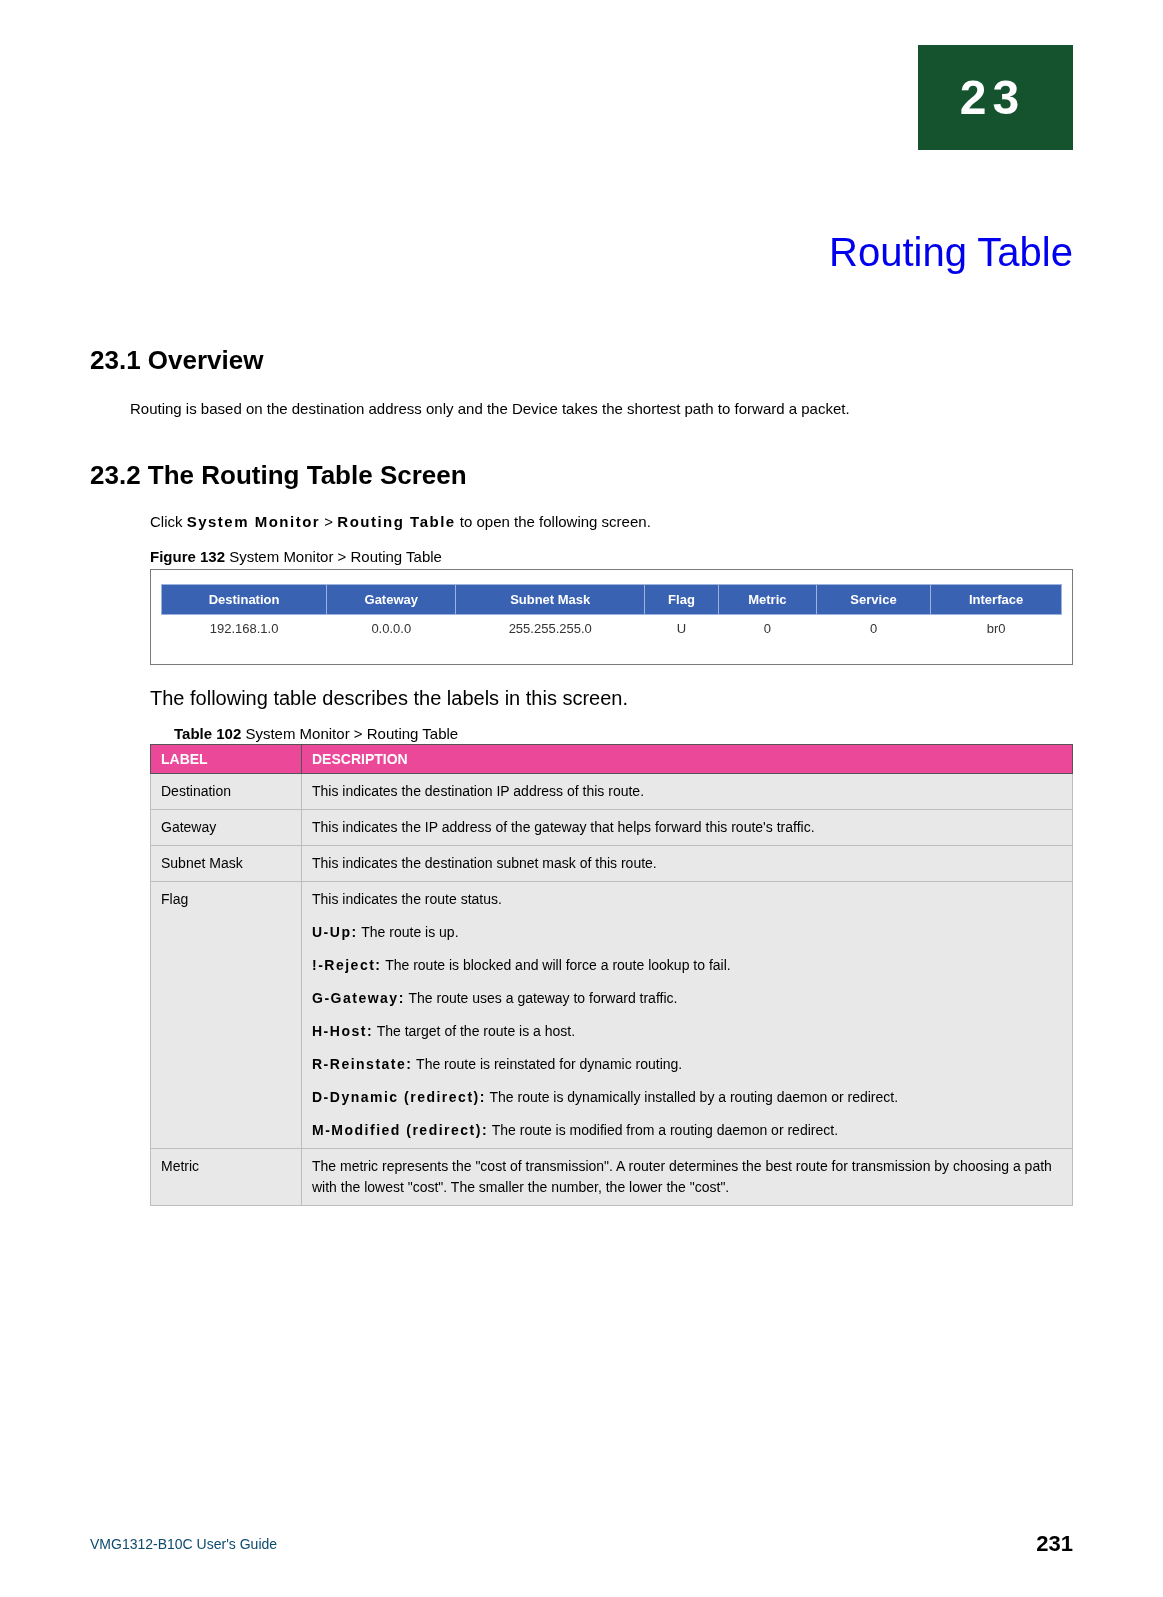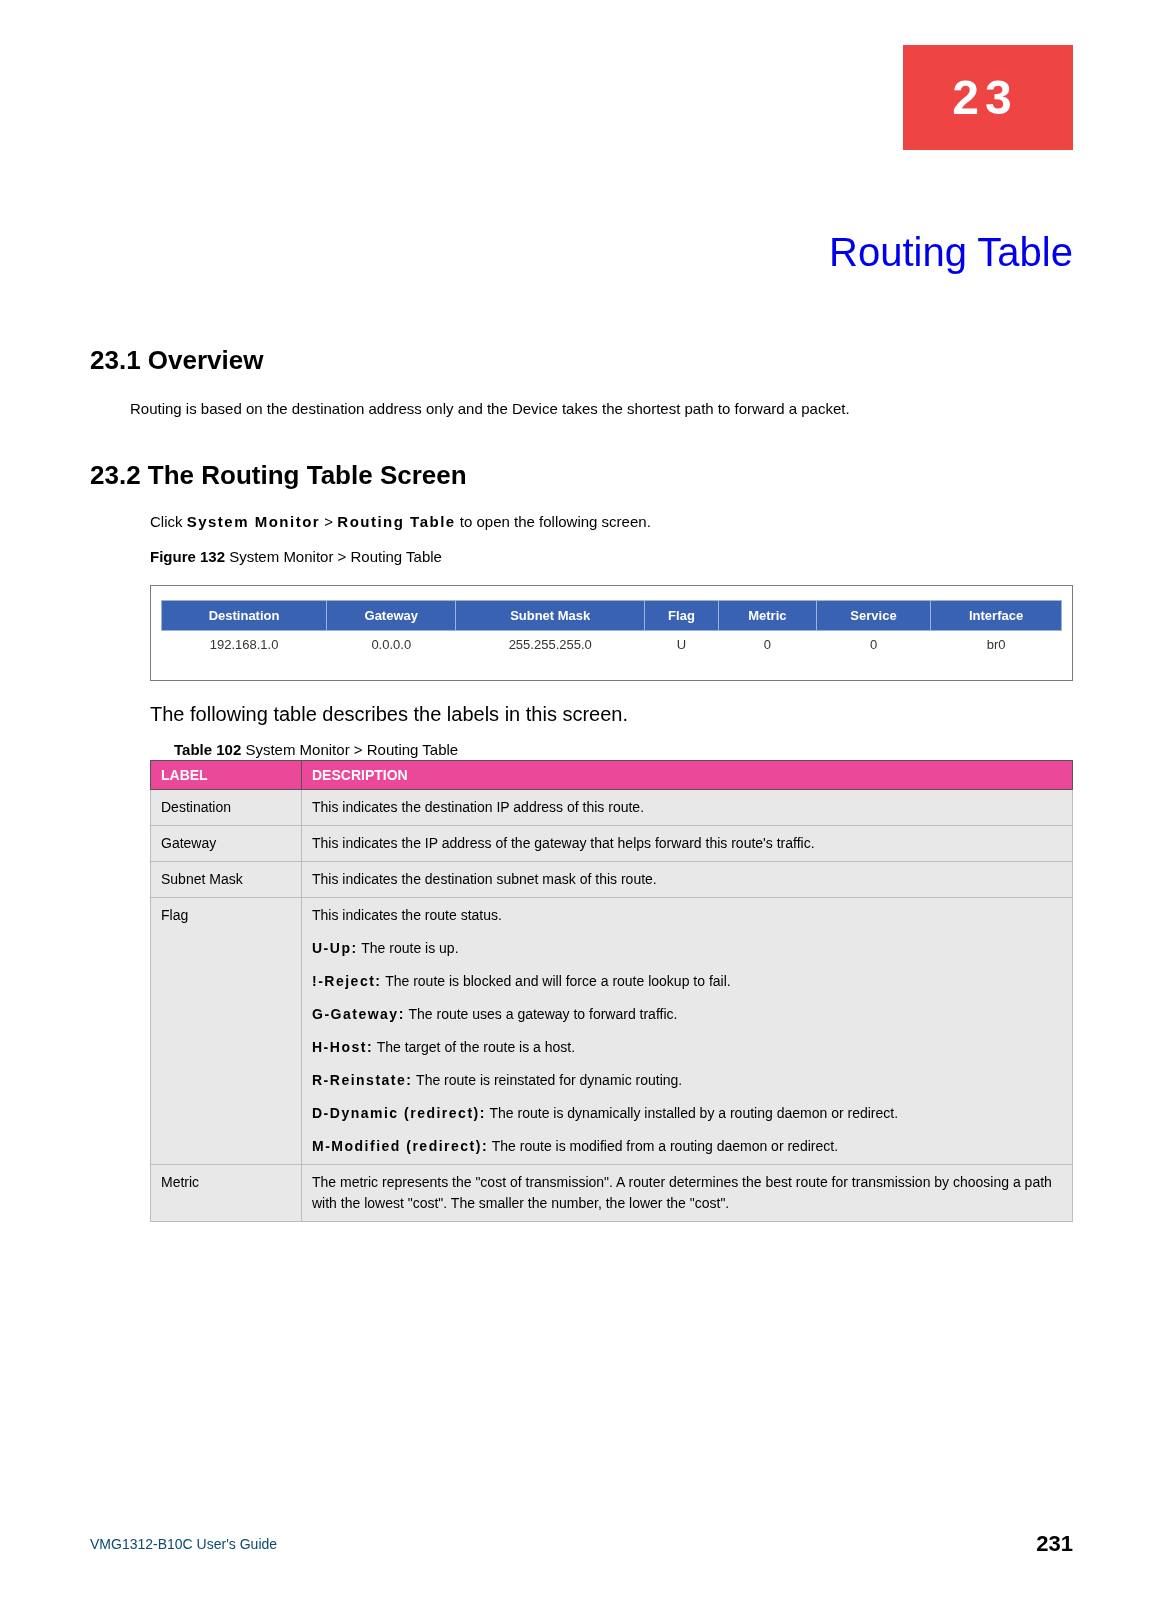--- a/index.html
+++ b/index.html
@@ -12,23 +12,23 @@
   .page {
     padding: 60px 90px 30px 90px;
     box-sizing: border-box;
     position: relative;
     min-height: 1597px;
   }
   .chapter-tab {
     position: absolute;
     top: 45px;
     right: 90px;
-    width: 170px;
+    width: 155px;
     height: 105px;
-    background: #ef4444;
+    background: #14532d;
     color: #fff;
     font-size: 48px;
     font-weight: bold;
     display: flex;
     align-items: center;
     justify-content: center;
     letter-spacing: 6px;
     padding-right: 6px;
     box-sizing: border-box;
   }
@@ -52,21 +52,21 @@
     margin-bottom: 40px;
   }
   .step-text {
     margin-left: 60px;
     font-size: 15px;
     margin-bottom: 18px;
   }
   .figure-caption {
     margin-left: 60px;
     font-size: 15px;
-    margin-bottom: 20px;
+    margin-bottom: 4px;
   }
   .figure-box {
     margin-left: 60px;
     border: 1px solid #7a7a7a;
     padding: 14px 10px 22px 10px;
     margin-bottom: 22px;
   }
   .routing-table {
     width: 100%;
     border-collapse: collapse;

